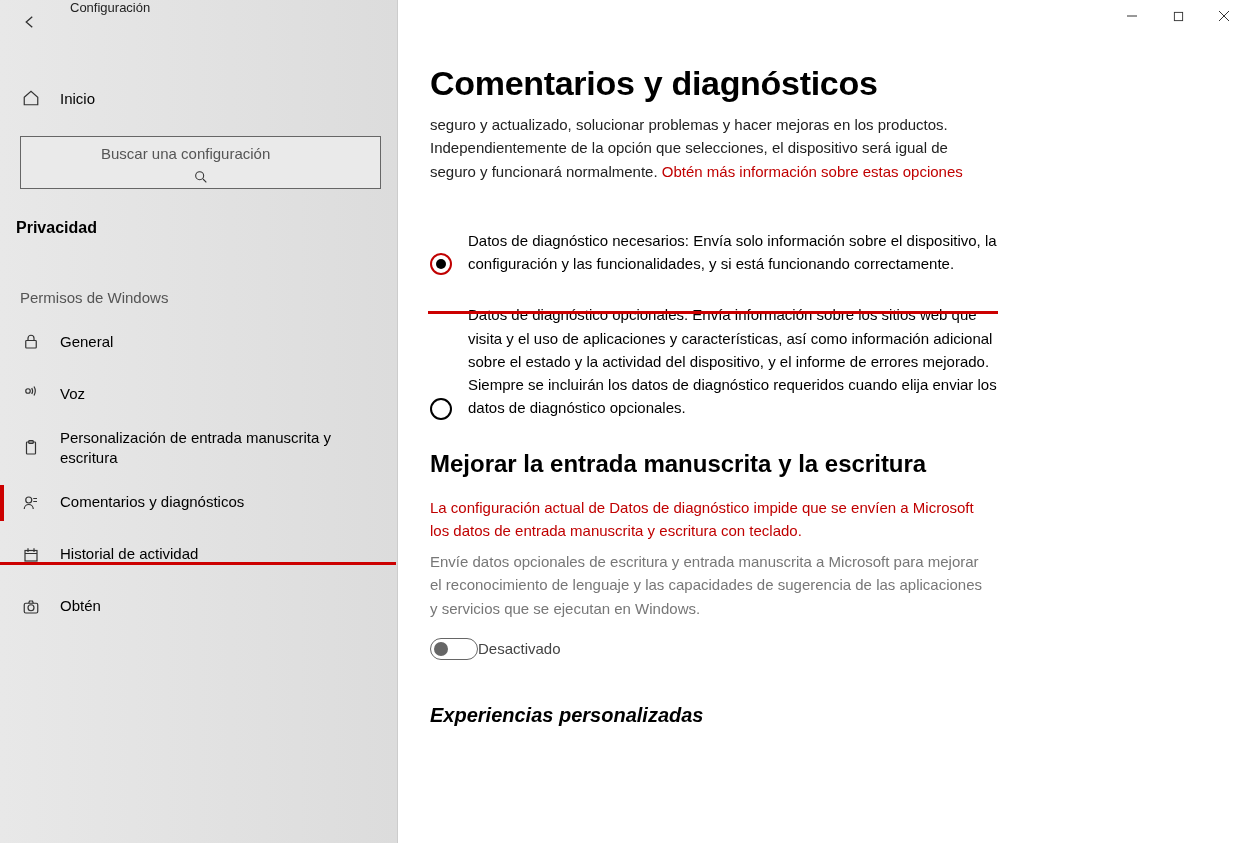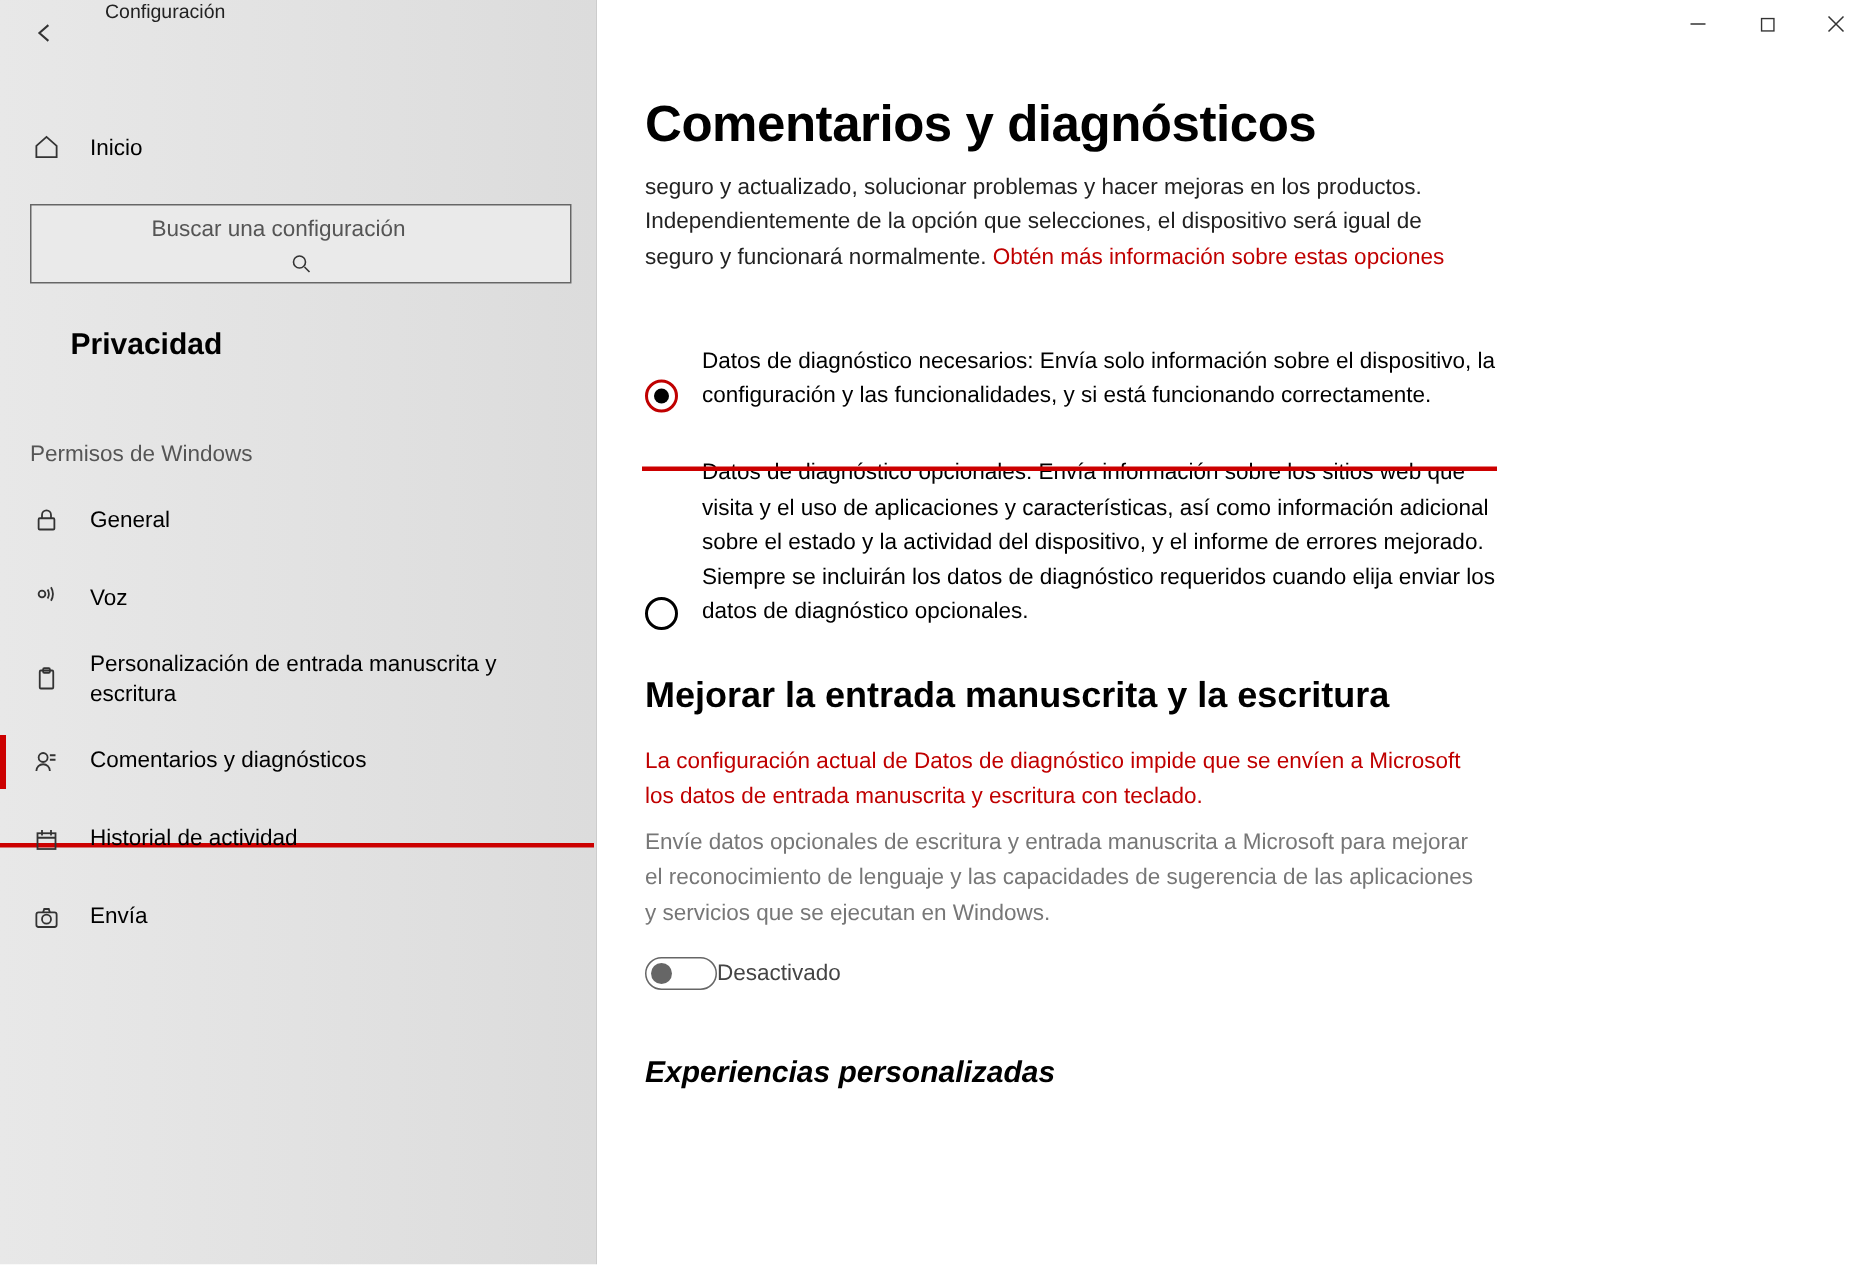--- a/index.html
+++ b/index.html
@@ -68,24 +68,23 @@
     border: none;
     background: transparent;
     font-size: 15px;
     outline: none;
     color: #333;
     font-family: inherit;
   }
   .search-box input::placeholder { color: #555; }
   .search-box .sicon { color: #555; }
   .section-title {
-    font-size: 20px;
+    font-size: 16px;
     font-weight: 600;
-    padding: 30px 0 8px 32px;
-    margin-left: 15px;
+    padding: 30px 0 8px 16px;
   }
   .group-label {
     font-size: 15px;
     color: #555;
     padding: 44px 0 10px 20px;
   }
   .nav-item {
     display: flex;
     align-items: center;
     min-height: 52px;
@@ -311,21 +310,21 @@
 
 
   <div class="nav-item">
     <span class="ico">
       <svg width="18" height="18" viewBox="0 0 24 24" fill="none" stroke-width="1.6">
           <rect x="3" y="7" width="18" height="13" rx="2"></rect>
           <circle cx="12" cy="13" r="4"></circle>
           <path d="M9 7 l1 -3 h4 l1 3"></path>
         </svg>
     </span>
-    <span class="lbl">Envía</span>
+    <span class="lbl">Obtén</span>
   </div>
 </div>
 
 <div class="main">
   <div class="win-controls">
     <div class="win-btn">
       <svg width="12" height="12" viewBox="0 0 12 12" stroke-width="1">
           <path d="M1 6 H11"></path>
         </svg>
     </div>

